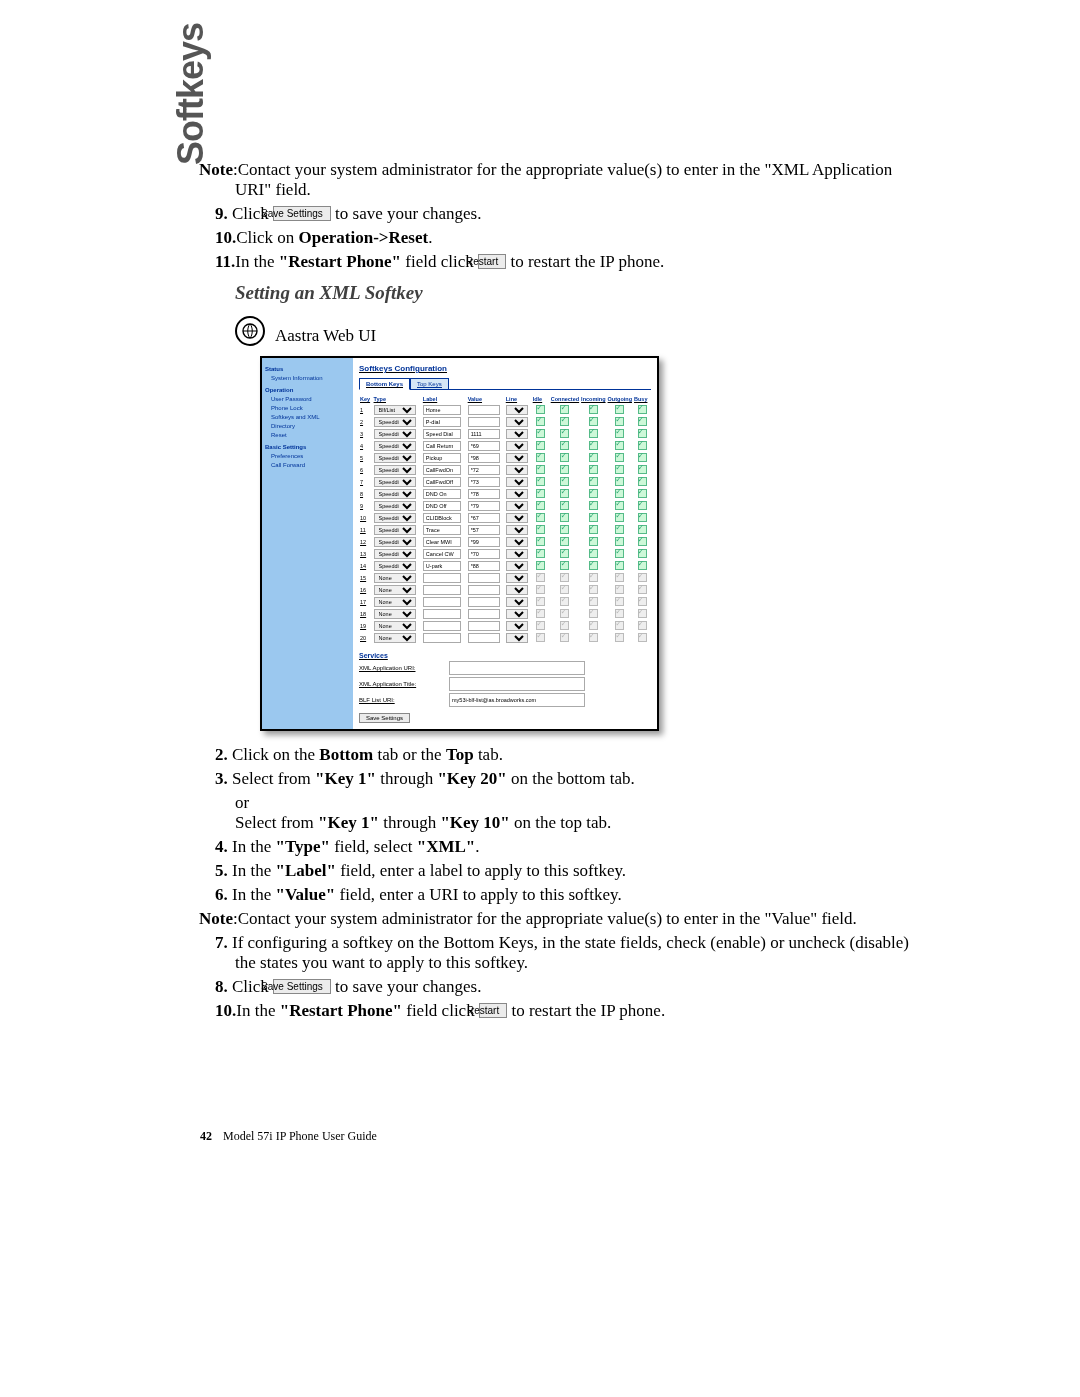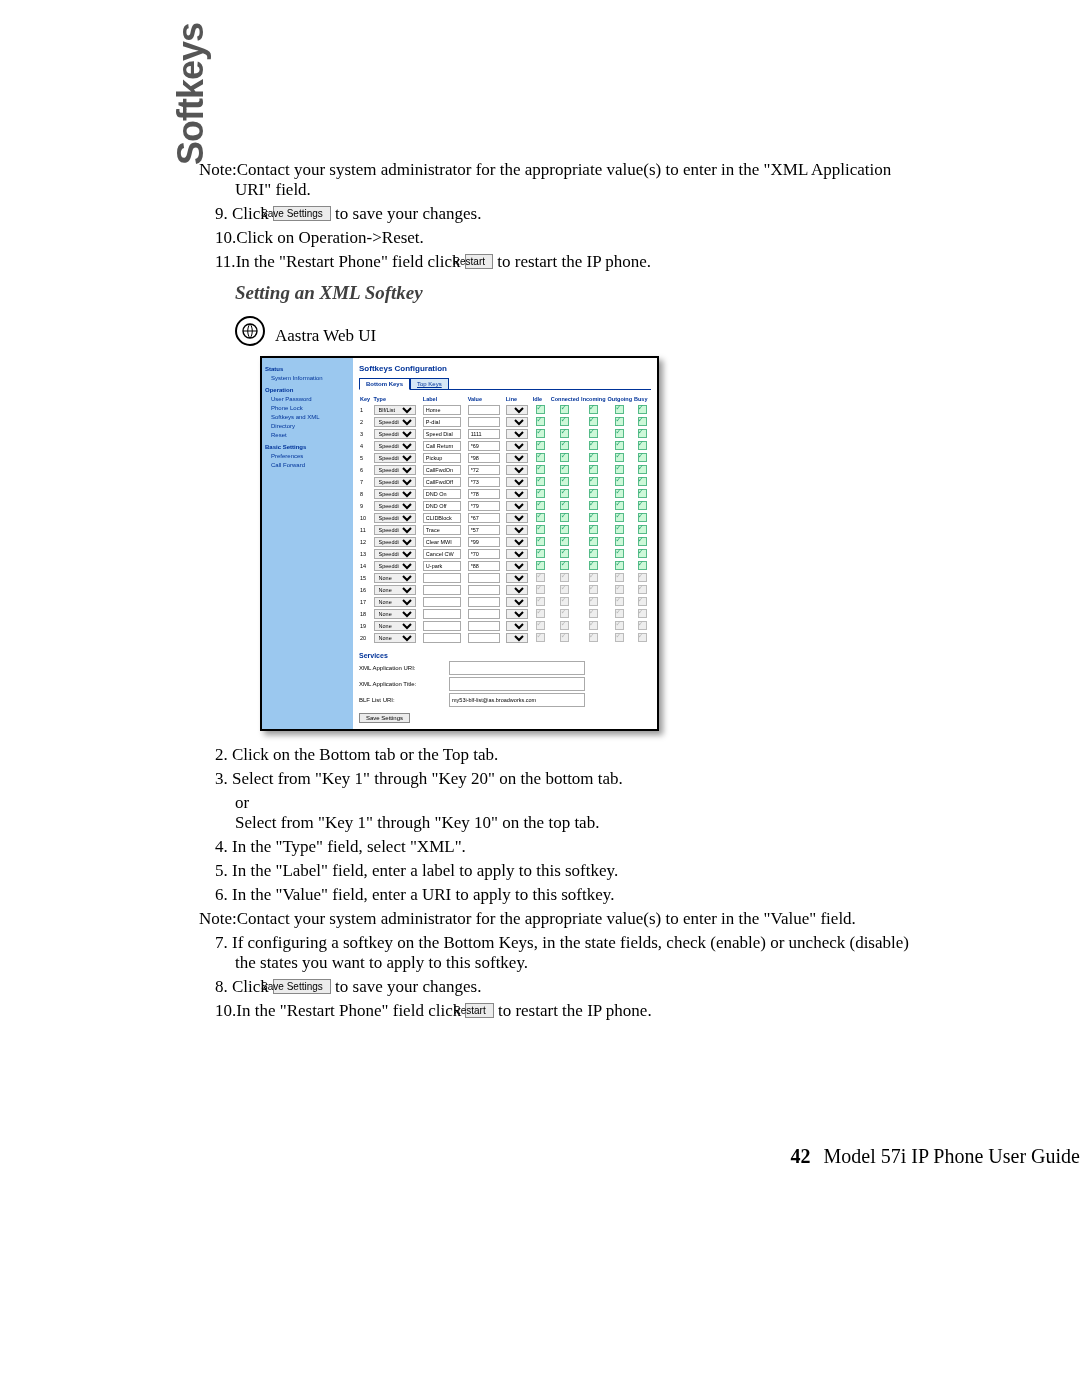--- a/index.html
+++ b/index.html
@@ -1,31 +1,31 @@
 <!DOCTYPE html>
 <html><head>
 <meta charset="utf-8">
 <style>
 body { font-family: "Palatino Linotype", "Book Antiqua", Georgia, serif; font-size: 17px; color: #000; margin: 0; background: #fff; width: 1080px; }
 .page { width: 720px; margin-left: 200px; padding-top: 160px; padding-bottom: 60px; position: relative; }
 .side-tab { position: absolute; left: -30px; top: 165px; transform: rotate(-90deg); transform-origin: left top; font-family: Arial, Helvetica, sans-serif; font-weight: bold; font-size: 36px; color: #555; letter-spacing: -1px; }
-.bold { font-weight: normal; }
+.bold { font-weight: bold; }
 .ital { font-style: italic; font-weight: bold; color: #404040; font-size: 19px; margin-top: 10px; margin-bottom: 10px; }
 .btn-inline { display: inline-block; border: 1px solid #888; background: #ececec; font-family: Arial, sans-serif; font-size: 10px; padding: 1px 7px; vertical-align: 2px; }
 .ol-item { margin: 4px 0 4px 35px; text-indent: -20px; }
 .note { margin-left: 35px; text-indent: -36px; }
 .sub-indent { margin-left: 35px; }
 .section-head { display: flex; align-items: flex-end; gap: 10px; margin: 12px 0 6px 35px; }
 .globe-icon { display: inline-flex; width: 26px; height: 26px; border: 2px solid #000; border-radius: 50%; align-items: center; justify-content: center; font-size: 16px; }
 .screenshot-wrap { border: 2px solid #000; width: 395px; margin: 10px 0 14px 60px; box-shadow: 4px 4px 6px rgba(0,0,0,.4); background: #fff; }
 .ss-inner { display: flex; }
 .ss-sidebar { width: 85px; background: #9bc8ef; font-family: Arial, sans-serif; font-size: 6px; color: #003399; padding: 4px 3px; line-height: 1.5; }
 .ss-sidebar .cat { font-weight: bold; margin-top: 3px; }
 .ss-sidebar .item { padding-left: 6px; }
-.ss-main { flex: 1; background: #fff; font-family: Arial, sans-serif; font-size: 6px; padding: 6px; }
+.ss-main { flex: 1; background: #fff; font-family: Arial, sans-serif; font-size: 6px; padding: 6px; text-decoration: underline; }
 .ss-title { color: #003399; font-weight: bold; font-size: 8px; margin-bottom: 4px; }
 .ss-tabs { display: flex; align-items: flex-end; border-bottom: 1px solid #003399; margin-bottom: 4px; }
 .ss-tab { font-size: 6px; padding: 2px 6px; border: 1px solid #003399; position: relative; top: 1px; }
 .ss-tab.active { background: #fff; border-bottom: 1px solid #fff; color: #003399; font-weight: bold; }
 .ss-tab.inactive { background: #d6e7f6; color: #003399; text-decoration: underline; }
 .sk-table { width: 100%; border-collapse: collapse; font-size: 5.5px; }
 .sk-table th { color: #003399; text-align: left; padding: 2px 1px; font-weight: bold; }
 .sk-table td { padding: 1px; }
 .sk-table td input[type=text], .sk-table td select.type-sel, .sk-table td select.line-sel { font-size: 5.5px; height: 10px; border: 1px solid #aaa; box-sizing: border-box; }
 .sk-table td select.type-sel { width: 42px; }
@@ -35,21 +35,21 @@
 .sk-table td.chk { text-align: center; width: 16px; }
 .sk-table td.chk .chkbox { display: inline-block; width: 7px; height: 7px; border: 1px solid #5b8; background: #cdf8d8; position: relative; }
 .sk-table td.chk .chkbox.c::after { content: "✓"; position: absolute; left: -1px; top: -3px; font-size: 8px; color: #3a7; }
 .sk-table td.chk .chkbox.d { border-color: #bbb; background: #eee; }
 .sk-table td.chk .chkbox.d::after { content: "✓"; position: absolute; left: -1px; top: -3px; font-size: 8px; color: #bbb; }
 .svc-title { color: #003399; font-weight: bold; margin-top: 8px; font-size: 7px; }
 .svc-row { display: flex; margin-top: 2px; align-items: center; }
 .svc-row label { width: 90px; font-size: 6px; }
 .svc-row input { height: 10px; border: 1px solid #aaa; font-size: 5.5px; width: 130px; }
 .save-btn { font-size: 6px; margin-top: 6px; padding: 1px 6px; border: 1px solid #888; background: #ececec; }
-.footer { margin-top: 60px; margin-left: 200px; font-size: 20px; text-align: right; }
+.footer { margin-top: 44px; margin-left: 200px; font-size: 12px; }
 .footer .pg { font-weight: bold; margin-right: 8px; }
 </style>
 </head>
 <body>
 
 <div class="page">
   <div class="side-tab">Softkeys</div>
 
   <div class="note">
     <span class="bold">Note</span><span>:Contact your system administrator for the appropriate value(s) to enter in the "XML Application URI" field.</span>

